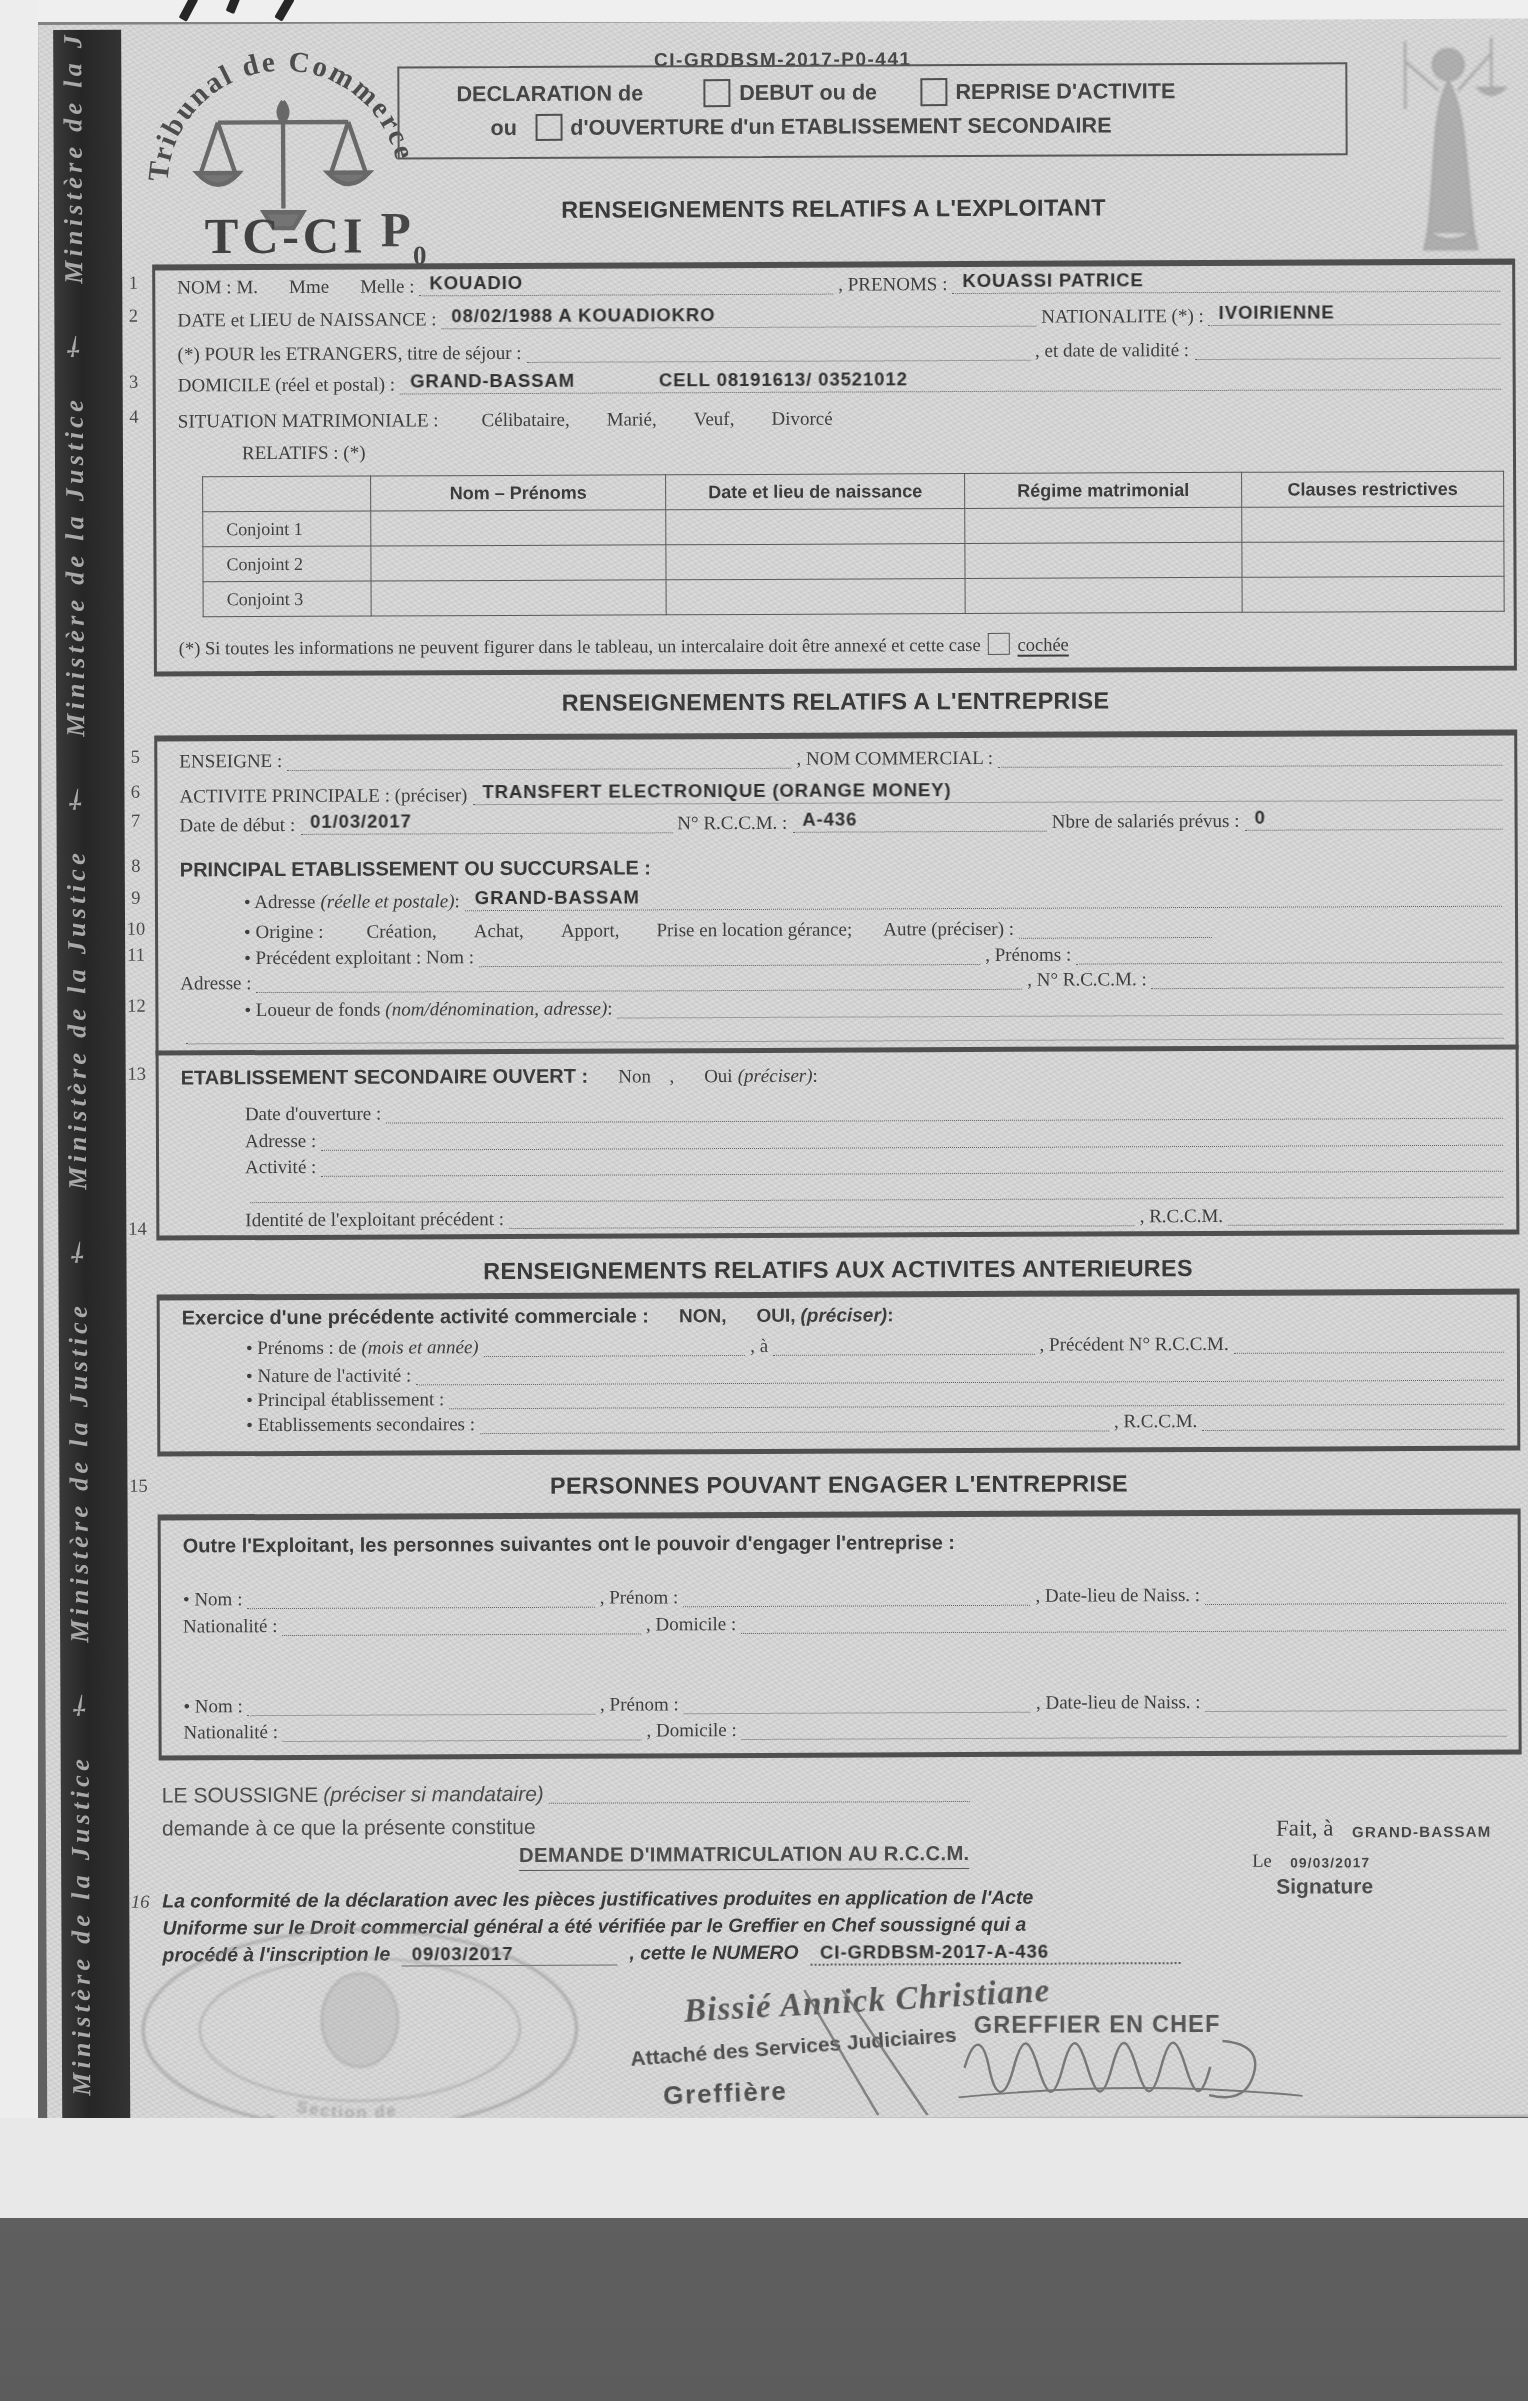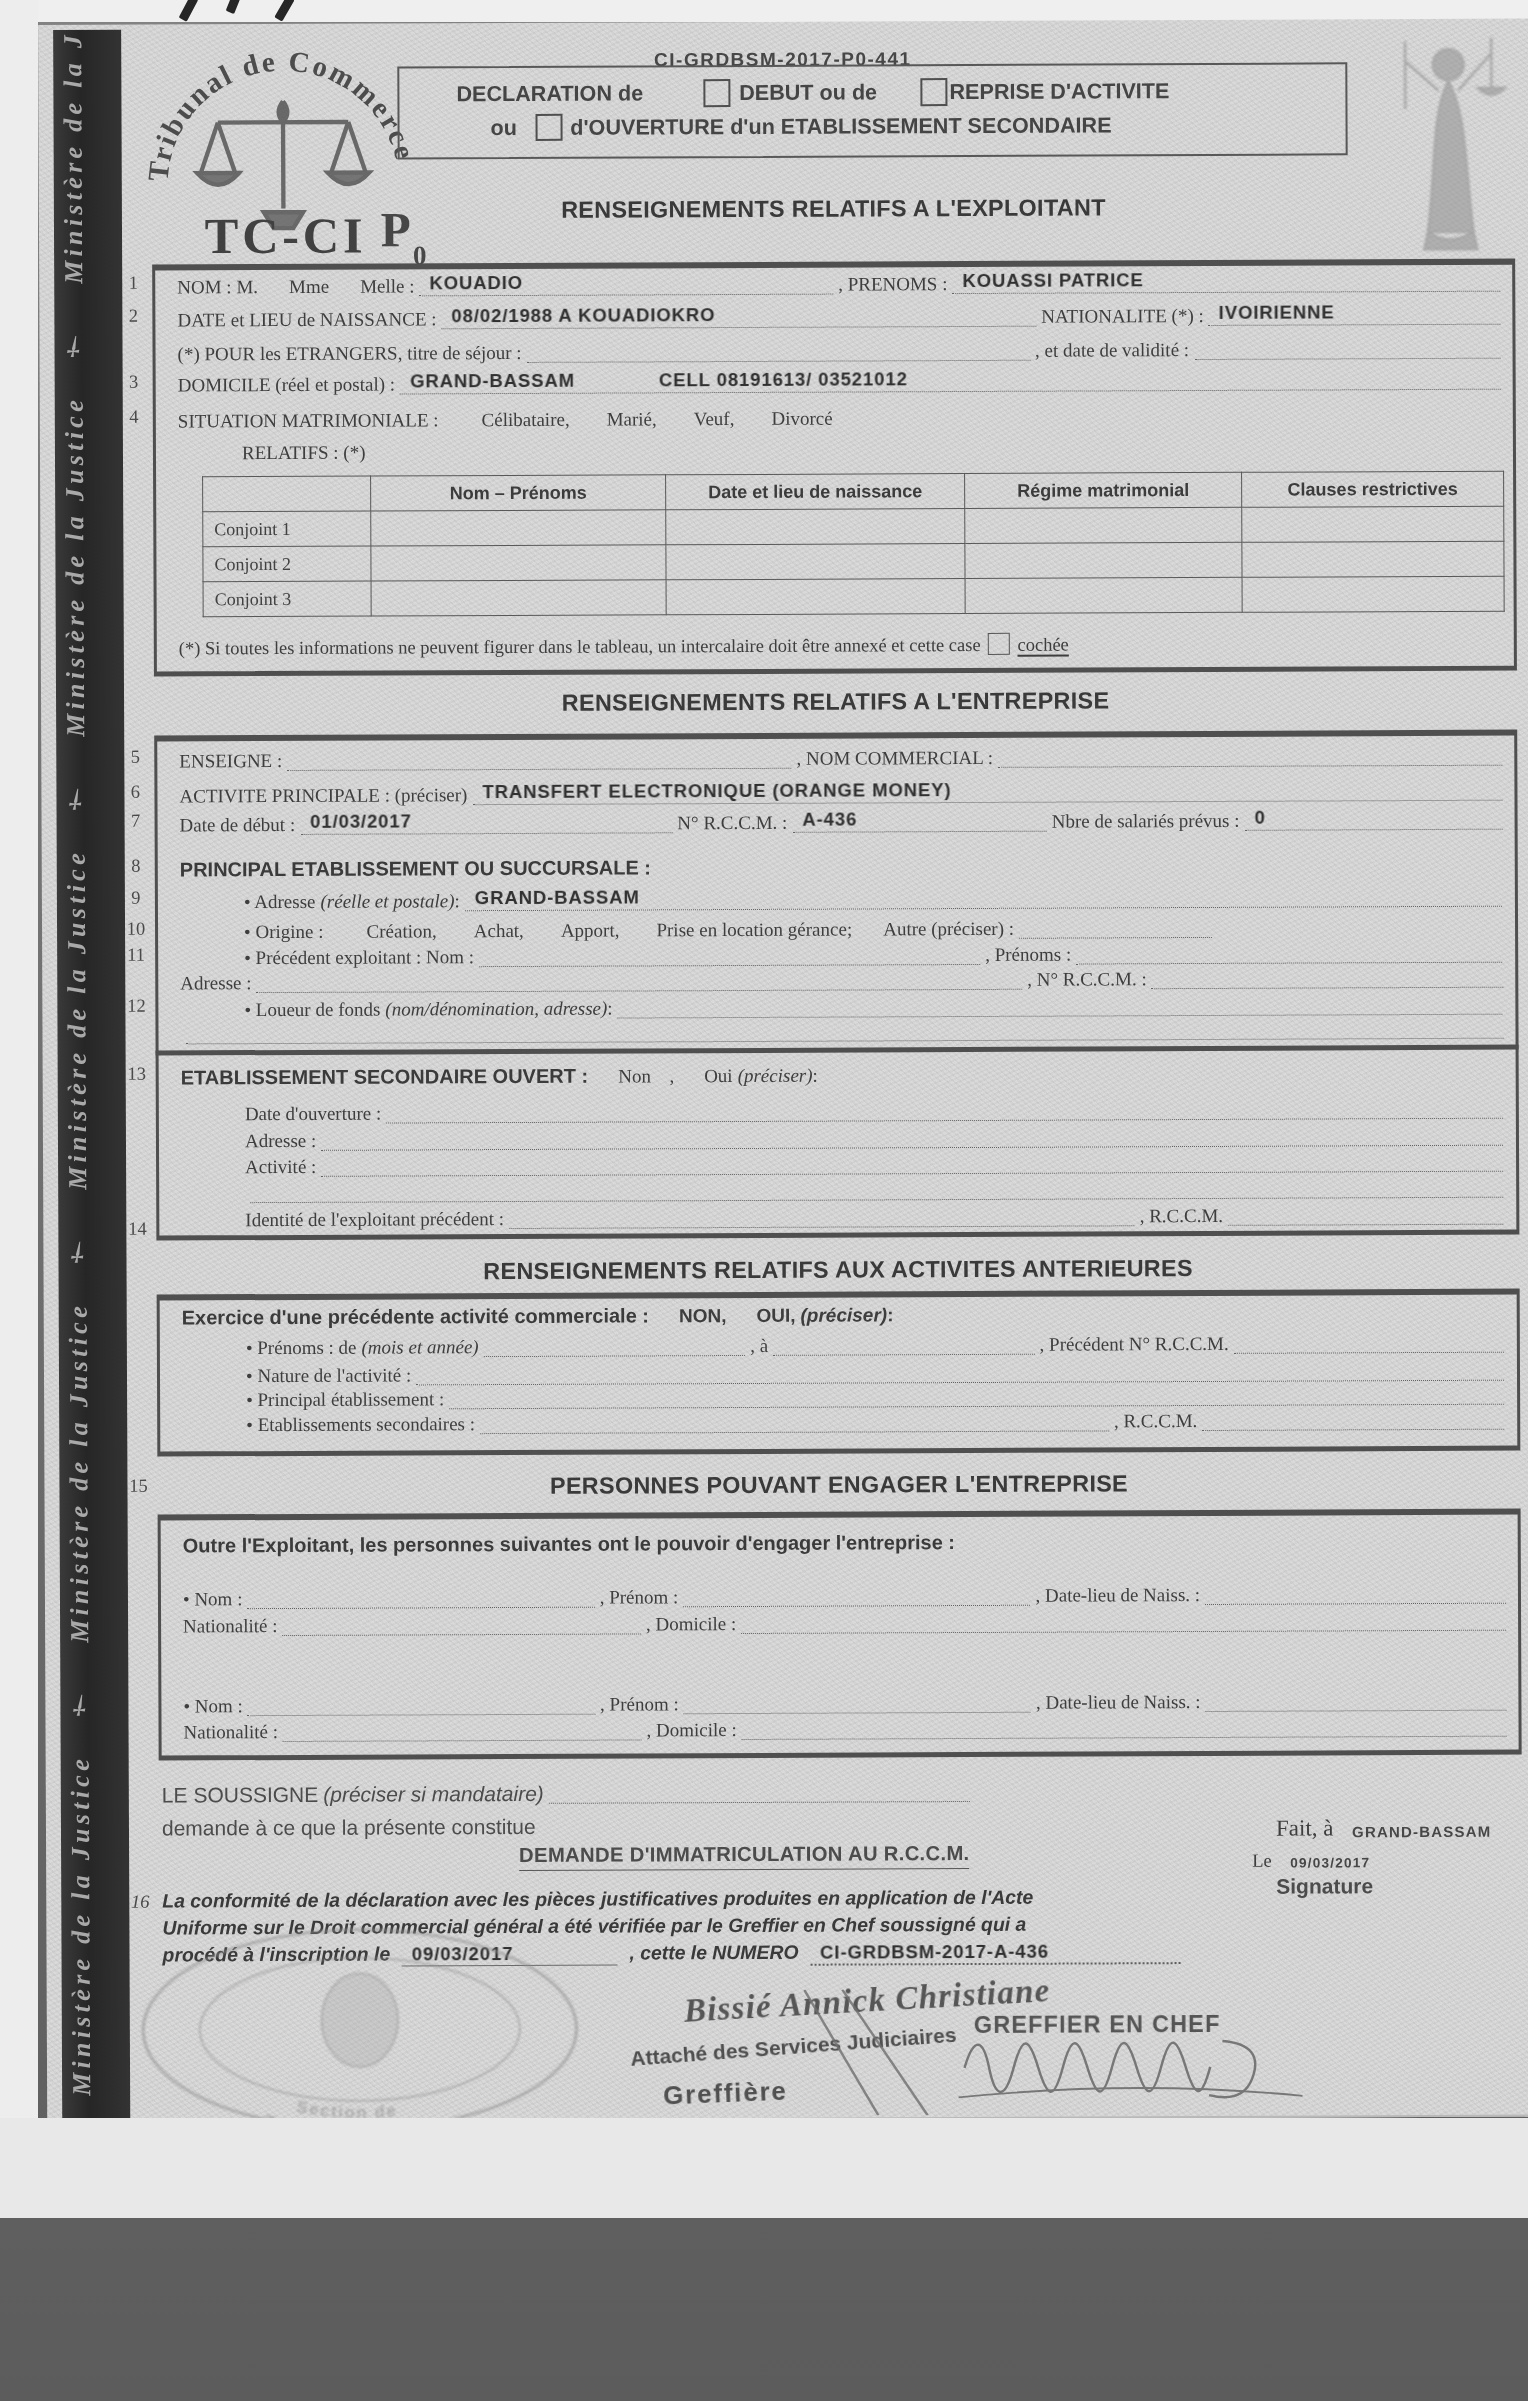--- a/index.html
+++ b/index.html
@@ -44,21 +44,21 @@
   .fill{flex:1 1 auto;border-bottom:1.8px dotted #646464;height:100%;display:flex;align-items:flex-end;margin:0 5px 1.8px 5px;min-width:18.5px;}
   .val{font-family:"Liberation Sans",sans-serif;font-weight:bold;font-size:18.5px;letter-spacing:0.9px;color:#303030;line-height:1;padding:0 0 3.1px 10px;filter:blur(0.1px);}
   .g8{margin-left:5px}.g30{margin-left:18.5px}.g50{margin-left:31px}.g60{margin-left:37px}.g70{margin-left:43px}.g90{margin-left:30px}.g120{margin-left:74px}
   .f040{flex-grow:0.40}.f050{flex-grow:0.50}.f055{flex-grow:0.55}.f060{flex-grow:0.60}.f062{flex-grow:0.62}.f070{flex-grow:0.70}
   .f075{flex-grow:0.75}.f078{flex-grow:0.78}.f085{flex-grow:0.85}.f090{flex-grow:0.90}.f115{flex-grow:1.15}.f120{flex-grow:1.20}
   .f125{flex-grow:1.25}.f135{flex-grow:1.35}.f160{flex-grow:1.60}
 
   table.conj{position:absolute;left:200px;top:474px;width:1300px;border-collapse:collapse;table-layout:fixed;}
   .conj th,.conj td{border:1.8px solid #585858;height:34px;padding:0;}
   .conj th{font-family:"Liberation Sans",sans-serif;font-weight:bold;font-size:18px;color:#3c3c3c;text-align:center;}
-  .conj td.lab{font-size:18px;color:#424242;padding-left:11px;text-align:left;}
+  .conj td.lab{font-size:18px;color:#424242;padding-left:23px;text-align:left;}
 
   .ulined{text-decoration:underline;text-underline-offset:4.3px;text-decoration-thickness:1.8px;}
   .footer-sans{font-family:"Liberation Sans",sans-serif;font-weight:500;font-size:21px;color:#4c4c4c;}
   .immat{font-family:"Liberation Sans",sans-serif;font-weight:600;font-size:20.3px;color:#4c4c4c;border-bottom:1.8px solid #565656;padding-bottom:3.7px;letter-spacing:0.3px;}
   .stamp{font-family:"Liberation Sans",sans-serif;font-weight:bold;letter-spacing:1.2px;color:#474747;}
   .para{position:absolute;left:154px;width:1229px;font-family:"Liberation Sans",sans-serif;font-weight:bold;font-style:italic;font-size:19.4px;color:#3a3a3a;white-space:nowrap;}
   .ins{display:inline-block;border-bottom:1.8px solid #6a6a6a;width:216px;margin:0 6.2px;}
   .ifill{display:inline-block;border-bottom:2.5px dotted #5e5e5e;width:370px;margin-left:6.2px;}
   .para .val{padding-bottom:1.2px;font-style:normal;}
   .scriptname{position:absolute;font-family:"Liberation Serif",serif;font-weight:bold;font-style:italic;font-size:33px;color:#565656;transform:rotate(-3deg);filter:blur(0.3px);letter-spacing:1.2px;}
@@ -128,21 +128,21 @@
       </g>
     </svg>
 
     <div class="docnum">CI-GRDBSM-2017-P0-441</div>
     <div class="declbox">
       <div class="declline dl1">
         <span>DECLARATION de</span>
         <span class="cb" style="margin-left:60px"></span>
         <span style="margin-left:8.6px">DEBUT ou de</span>
         <span class="cb" style="margin-left:43px"></span>
-        <span style="margin-left:2px">REPRISE D'ACTIVITE</span>
+        <span style="margin-left:8px">REPRISE D'ACTIVITE</span>
       </div>
       <div class="declline dl2">
         <span>ou</span>
         <span class="cb" style="margin-left:18.5px"></span>
         <span style="margin-left:7.4px">d'OUVERTURE d'un ETABLISSEMENT SECONDAIRE</span>
       </div>
     </div>
 
     <div class="sectitle" style="top:196px">RENSEIGNEMENTS RELATIFS A L'EXPLOITANT</div>
 

